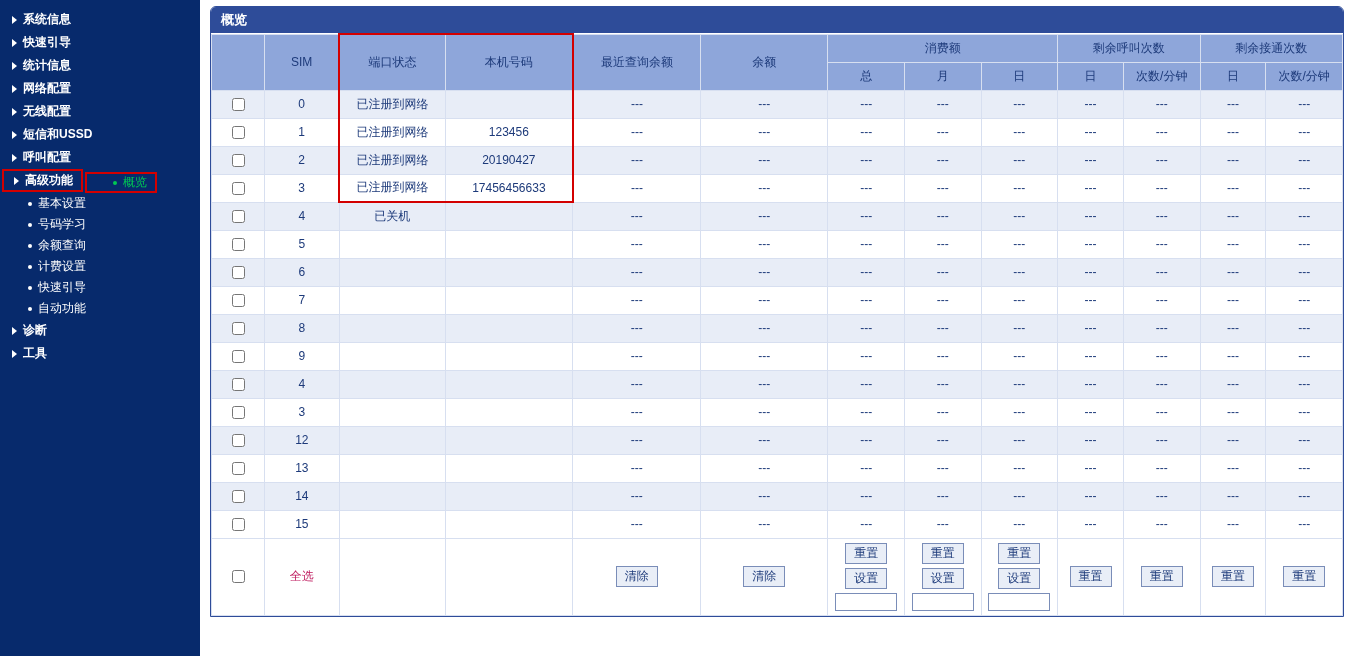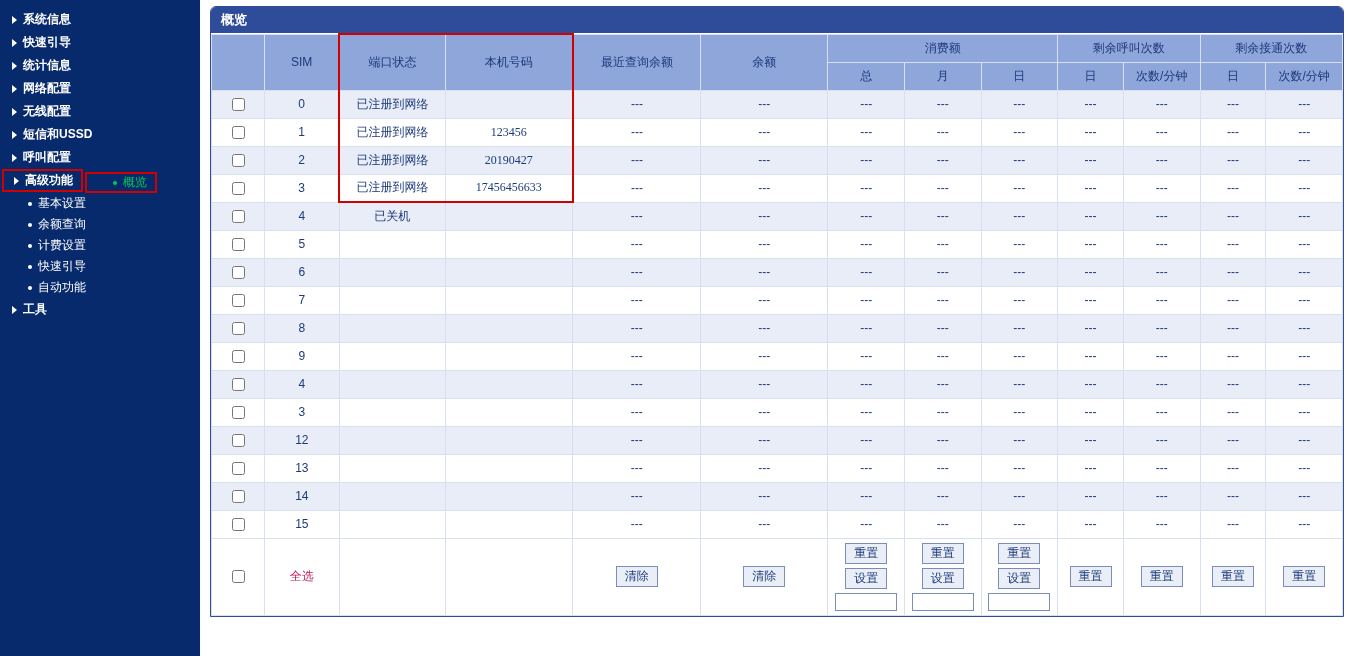--- a/index.html
+++ b/index.html
@@ -97,21 +97,21 @@
   }
   table.overview th {
     background: #8ea6da;
     font-weight: normal;
   }
   table.overview tr.striped td { background: #e8edf7; }
   table.overview td.footer-row { height: 34px; }
   .redbox-top    { border-top: 2px solid #d30000 !important; margin-left: 40px; }
   .redbox-bottom { border-bottom: 2px solid #d30000 !important; }
   .redbox-left   { border-left: 2px solid #d30000 !important; }
-  .redbox-right  { border-right: 2px solid #d30000 !important; font-family: Liberation Serif, serif; }
+  .redbox-right  { border-right: 2px solid #d30000 !important; }
   input[type=checkbox] { cursor: pointer; }
   .btn {
     display: inline-block;
     min-width: 42px;
     padding: 1px 8px;
     border: 1px solid #7a8db8;
     background: #e9eef7;
     color: #1d3a7a;
     cursor: pointer;
     font-size: 12px;
@@ -155,27 +155,32 @@
           <span class="bullet"></span>
           <span>呼叫配置</span>
         </li><li class="main-item hl">
           <span class="bullet"></span>
           <span>高级功能</span>
         </li><li class="sub-item active">
           <span>概览</span>
         </li><li class="sub-item">
           <span>基本设置</span>
         </li><li class="sub-item">
+          <span>号码学习</span>
+        </li><li class="sub-item">
           <span>余额查询</span>
         </li><li class="sub-item">
           <span>计费设置</span>
         </li><li class="sub-item">
           <span>快速引导</span>
         </li><li class="sub-item">
           <span>自动功能</span>
+        </li><li class="main-item">
+          <span class="bullet"></span>
+          <span>诊断</span>
         </li><li class="main-item">
           <span class="bullet"></span>
           <span>工具</span>
         </li></ul>
   </nav>
 
   <main class="main">
     <div class="panel">
       <div class="panel-header">概览</div>
 

